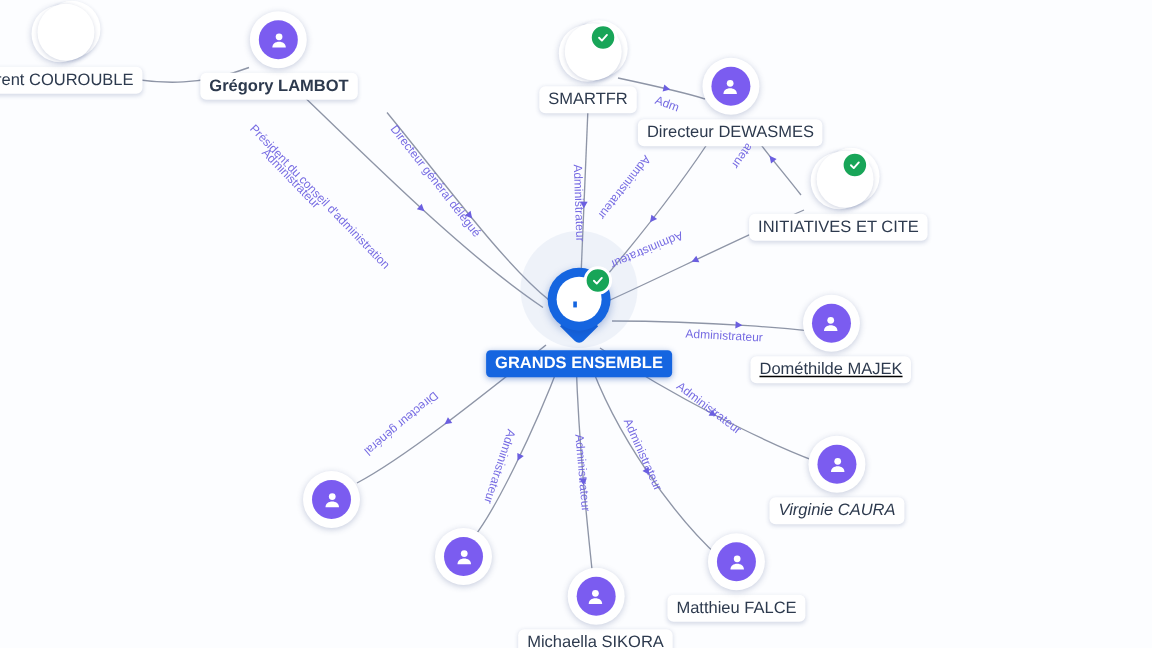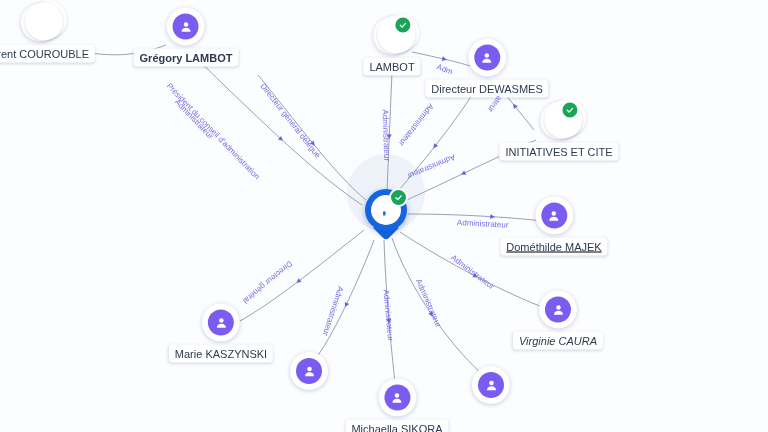--- a/index.html
+++ b/index.html
@@ -228,20 +228,21 @@
               <rect x="16.2" y="9.2" width="2.3" height="9.8" fill="#ffffff"></rect>
               <rect x="19.3" y="6.2" width="2.3" height="12.8" fill="#ffffff"></rect>
             </svg>
           </div>
           <div class="check-badge">
             <svg width="9" height="9" viewBox="0 0 24 24" aria-hidden="true">
               <path d="M5 12.5 10 17.5 19 7.5" stroke="#ffffff" stroke-width="3.4" fill="none" stroke-linecap="round" stroke-linejoin="round"></path>
             </svg>
           </div>
         </div>
+        <div class="node-label selected">GRANDS ENSEMBLE</div>
       </div>
       <div class="node stack" style="left: 40px; top: 33px;">
         <div class="node-icon-wrap">
           <div class="node-disc">
             <div class="avatar-circle">
               <svg width="15" height="15" viewBox="0 0 24 24" aria-hidden="true">
                 <circle cx="12" cy="8" r="3.6" fill="#ffffff"></circle>
                 <path d="M4.8 19.5c0-4 3.3-6.2 7.2-6.2s7.2 2.2 7.2 6.2z" fill="#ffffff"></path>
               </svg>
             </div>
@@ -273,21 +274,21 @@
                 <rect x="19.3" y="6.2" width="2.3" height="12.8" fill="#ffffff"></rect>
               </svg>
             </div>
           </div>
           <div class="check-badge">
             <svg width="9" height="9" viewBox="0 0 24 24" aria-hidden="true">
               <path d="M5 12.5 10 17.5 19 7.5" stroke="#ffffff" stroke-width="3.4" fill="none" stroke-linecap="round" stroke-linejoin="round"></path>
             </svg>
           </div>
         </div>
-        <div class="node-label">LAMBOT</div>
+        <div class="node-label">SMARTFR</div>
       </div>
       <div class="node" style="left: 487px; top: 68px;">
         <div class="node-icon-wrap">
           <div class="node-disc">
             <div class="avatar-circle">
               <svg width="15" height="15" viewBox="0 0 24 24" aria-hidden="true">
                 <circle cx="12" cy="8" r="3.6" fill="#ffffff"></circle>
                 <path d="M4.8 19.5c0-4 3.3-6.2 7.2-6.2s7.2 2.2 7.2 6.2z" fill="#ffffff"></path>
               </svg>
             </div>
@@ -345,20 +346,21 @@
         <div class="node-icon-wrap">
           <div class="node-disc">
             <div class="avatar-circle">
               <svg width="15" height="15" viewBox="0 0 24 24" aria-hidden="true">
                 <circle cx="12" cy="8" r="3.6" fill="#ffffff"></circle>
                 <path d="M4.8 19.5c0-4 3.3-6.2 7.2-6.2s7.2 2.2 7.2 6.2z" fill="#ffffff"></path>
               </svg>
             </div>
           </div>
         </div>
+        <div class="node-label">Matthieu FALCE</div>
       </div>
       <div class="node" style="left: 397px; top: 408px;">
         <div class="node-icon-wrap">
           <div class="node-disc">
             <div class="avatar-circle">
               <svg width="15" height="15" viewBox="0 0 24 24" aria-hidden="true">
                 <circle cx="12" cy="8" r="3.6" fill="#ffffff"></circle>
                 <path d="M4.8 19.5c0-4 3.3-6.2 7.2-6.2s7.2 2.2 7.2 6.2z" fill="#ffffff"></path>
               </svg>
             </div>
@@ -382,21 +384,20 @@
         <div class="node-icon-wrap">
           <div class="node-disc">
             <div class="avatar-circle">
               <svg width="15" height="15" viewBox="0 0 24 24" aria-hidden="true">
                 <circle cx="12" cy="8" r="3.6" fill="#ffffff"></circle>
                 <path d="M4.8 19.5c0-4 3.3-6.2 7.2-6.2s7.2 2.2 7.2 6.2z" fill="#ffffff"></path>
               </svg>
             </div>
           </div>
         </div>
-        <div class="node-label">Marie KASZYNSKI</div>
       </div>
     </div>
   <div id="edge-label-layer">
       <div class="edge-label" style="left: 168px; top: 80px; transform: rotate(46deg);">Président du conseil d'administration</div>
       <div class="edge-label" style="left: 176px; top: 96px; transform: rotate(46deg);">Administrateur</div>
       <div class="edge-label" style="left: 262px; top: 80px; transform: rotate(52deg);">Directeur général délégué</div>
       <div class="edge-label" style="left: 385px; top: 105px; transform: rotate(88deg);">Administrateur</div>
       <div class="edge-label" style="left: 437px; top: 62px; transform: rotate(20deg);">Adm</div>
       <div class="edge-label" style="left: 432px; top: 100px; transform: rotate(128deg);">Administrateur</div>
       <div class="edge-label" style="left: 455px; top: 152px; transform: rotate(157deg);">Administrateur</div>

